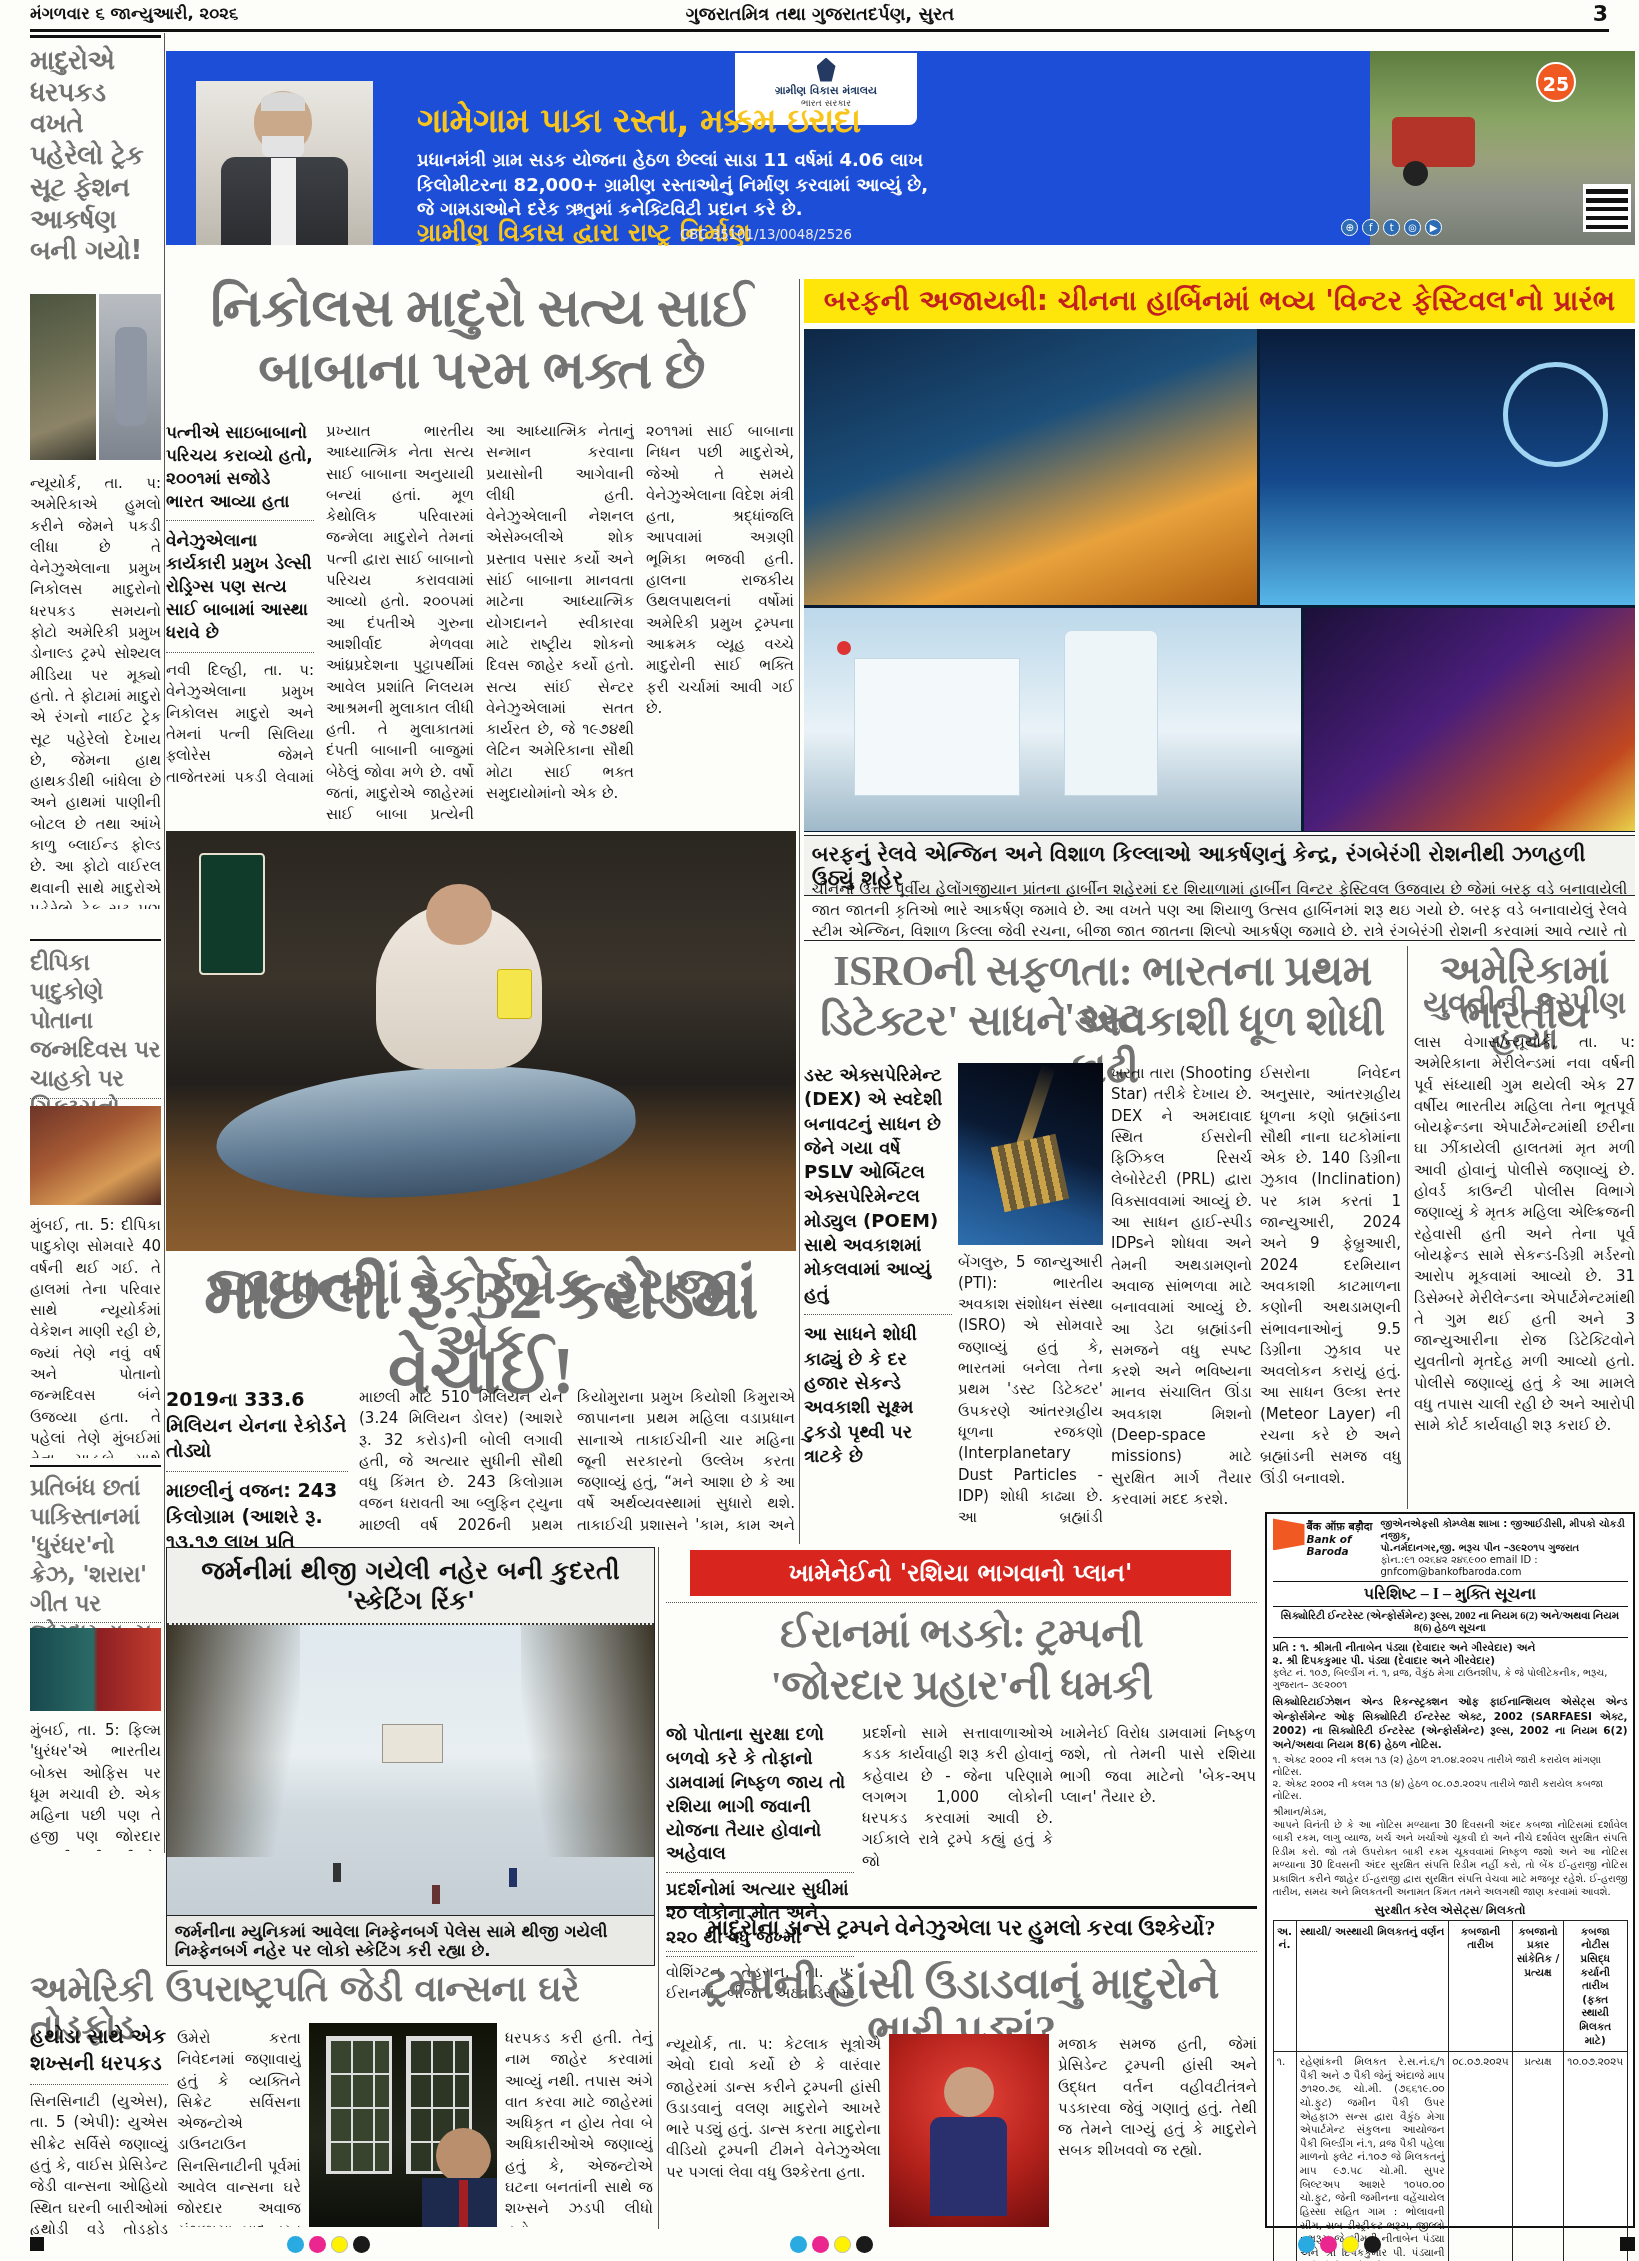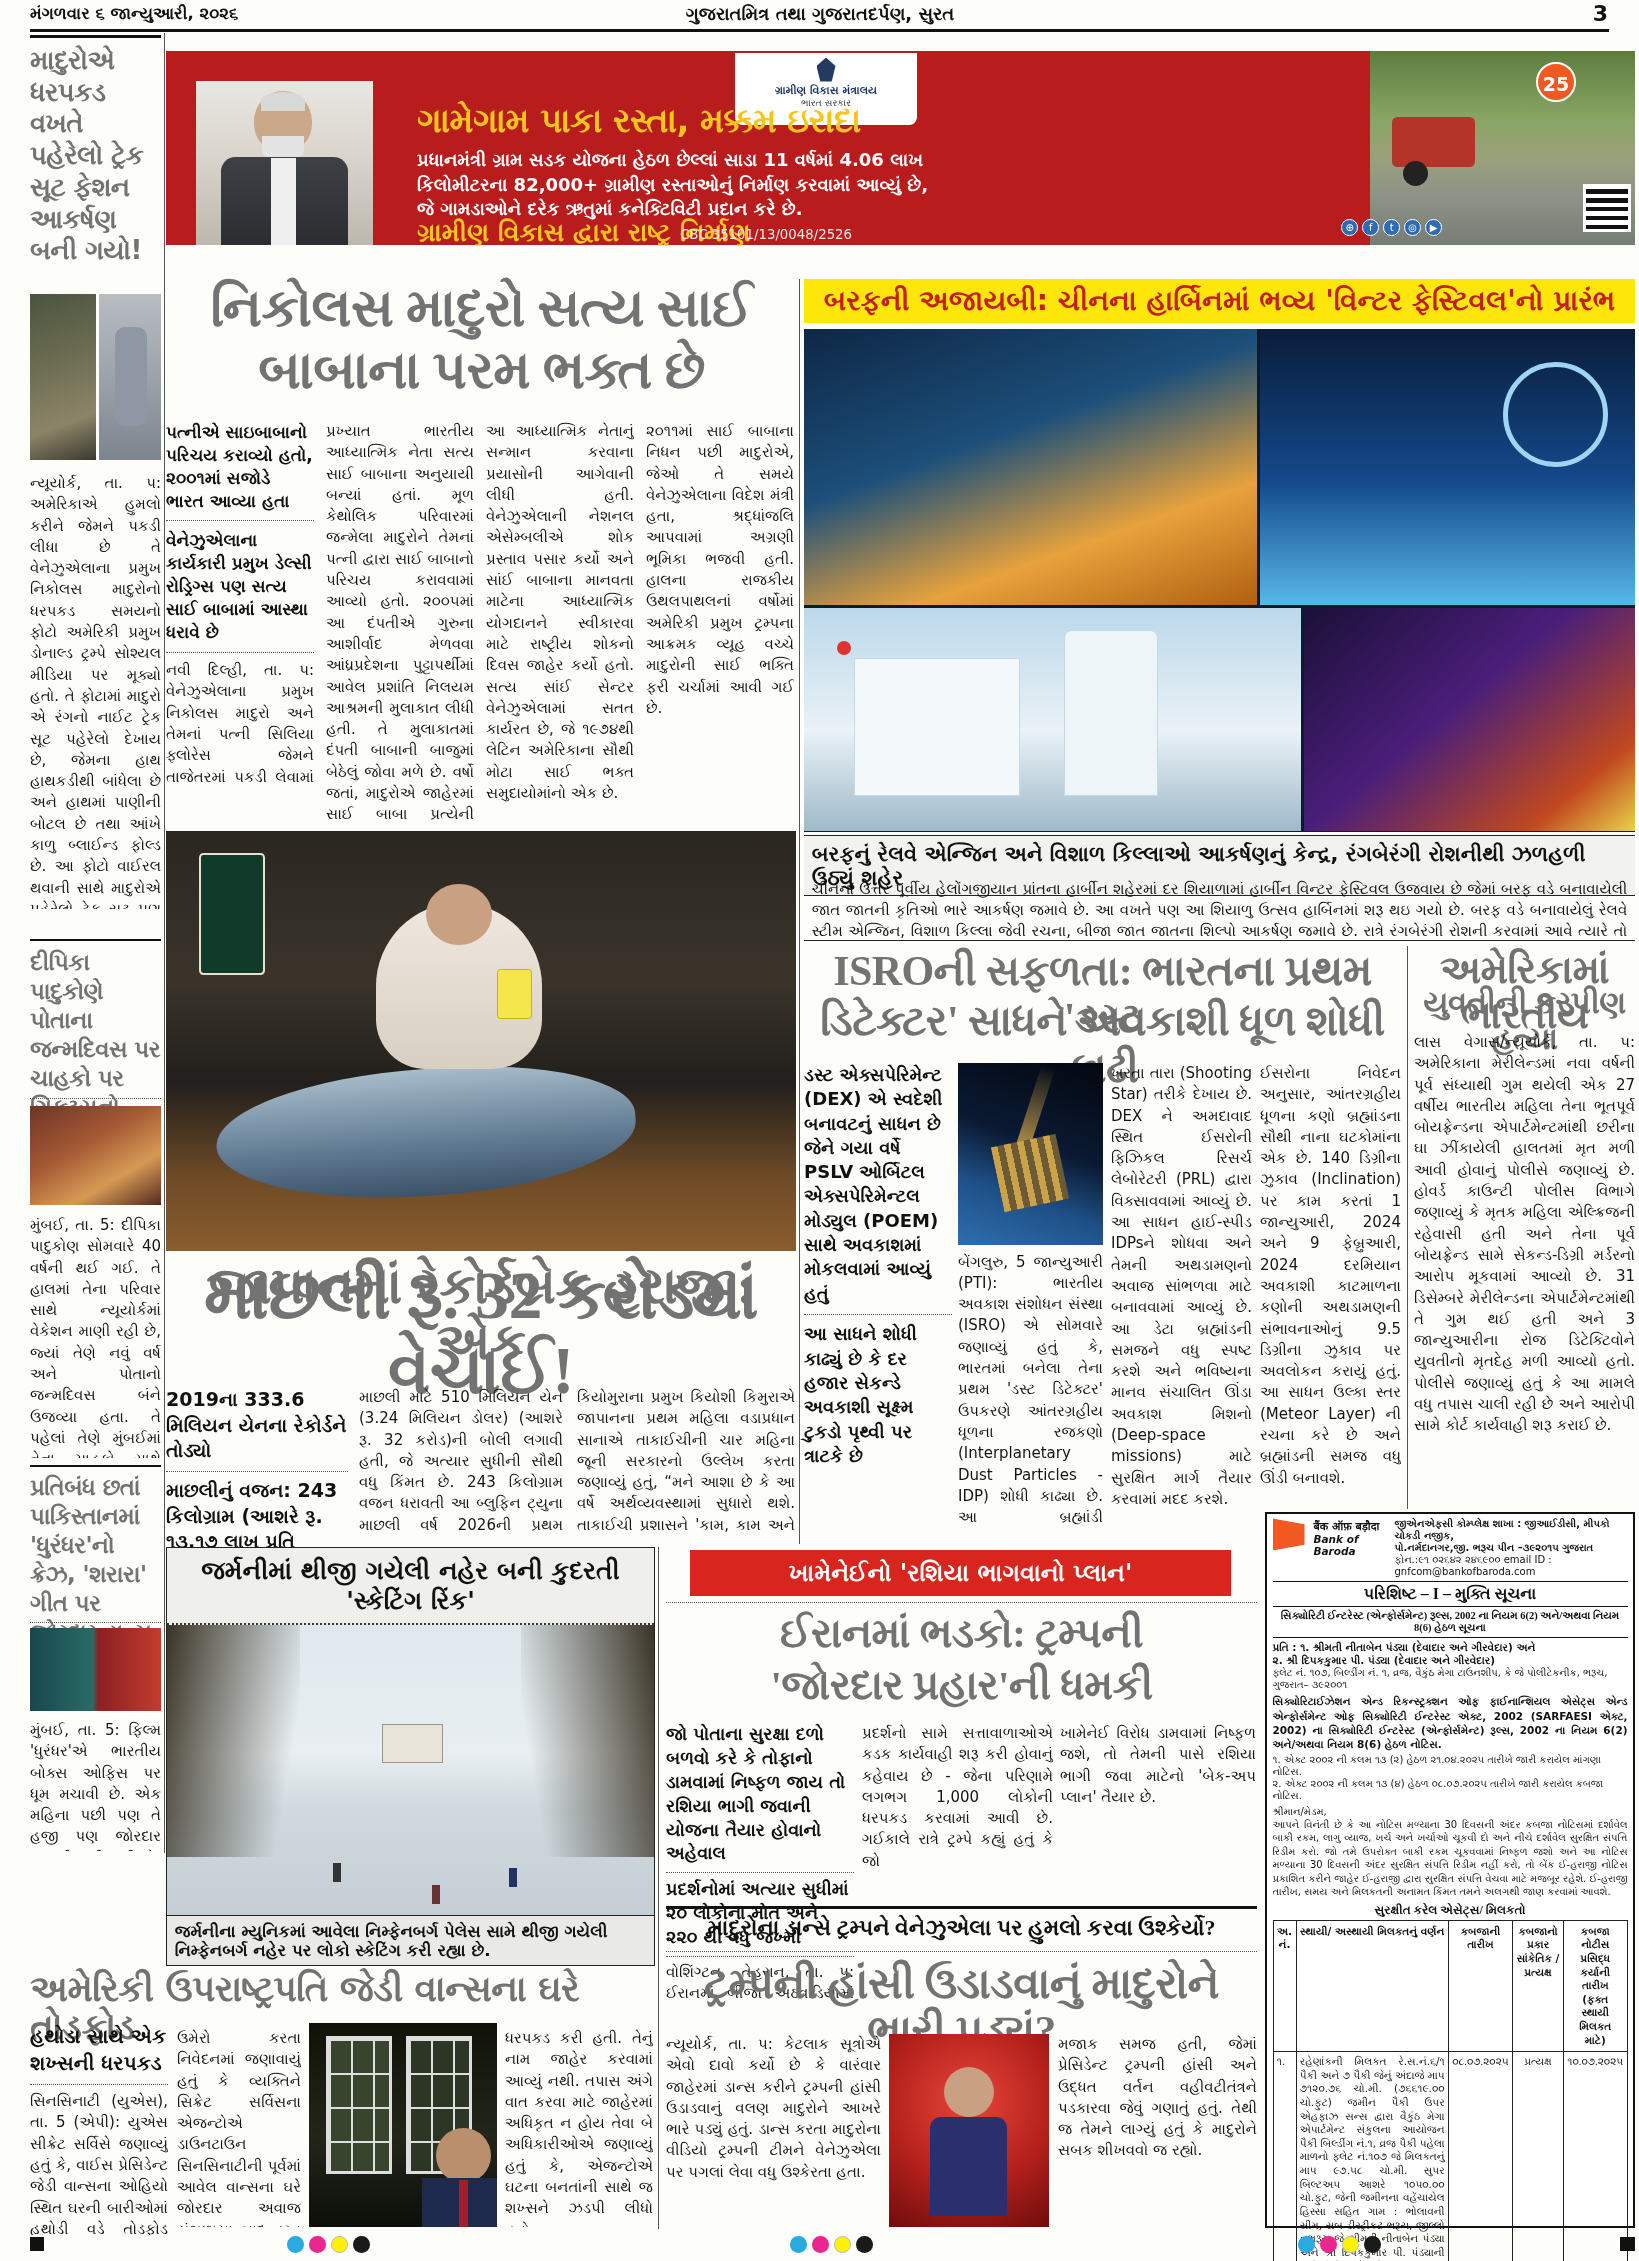--- a/index.html
+++ b/index.html
@@ -30,21 +30,21 @@
 </head>
 <body>
 
 <div class="page">
 
   <div class="abs" style="left:30px;top:4.4px;font-size:16.6px;font-weight:bold;">મંગળવાર ૬ જાન્યુઆરી, ૨૦૨૬</div>
   <div class="abs" style="left:0;top:3.3px;width:1640px;text-align:center;font-size:18px;font-weight:bold;">ગુજરાતમિત્ર તથા ગુજરાતદર્પણ, સુરત</div>
   <div class="abs" style="right:32px;top:1.1px;font-size:22px;font-weight:bold;">3</div>
   <div class="hrule" style="left:30px;top:29px;width:1579px;height:2.8px;"></div>
 
-  <div class="abs" style="left:166px;top:51px;width:1469px;height:194px;background:#b91c1c;">
+  <div class="abs" style="left:166px;top:51px;width:1469px;height:194px;background:#1d4ed8;">
     <div class="ph" style="left:1204px;top:0;width:265px;height:194px;background:linear-gradient(180deg,#5d7d3f 0%,#89a564 35%,#9aa17b 55%,#8e9289 75%,#777d74 100%);">
       <div class="abs" style="left:22px;top:66px;width:83px;height:50px;background:#b5342a;border-radius:5.5px;"></div>
       <div class="abs" style="left:33px;top:110px;width:25.4px;height:25.4px;border-radius:50%;background:#222;"></div>
     </div>
     <div class="abs" style="left:569px;top:2.2px;width:182px;height:72px;background:#fff;border-radius:0 0 7.7px 7.7px;text-align:center;padding-top:4.4px;">
       <div style="width:19px;height:24px;background:#243a63;margin:0 auto 2.2px;clip-path:polygon(50% 0,100% 35%,80% 100%,20% 100%,0 35%);"></div>
       <div style="font-size:11px;font-weight:bold;color:#18335e;">ગ્રામીણ વિકાસ મંત્રાલય</div>
       <div style="font-size:9.4px;color:#333;">ભારત સરકાર</div>
     </div>
     <div class="abs" style="left:1370px;top:11px;width:40px;height:40px;border-radius:50%;background:#f05a22;color:#fff;font-weight:bold;font-size:19px;text-align:center;line-height:40px;border:2.2px solid #fff;">25</div>
@@ -213,21 +213,21 @@
       background-image:linear-gradient(#dedede 1.7px,transparent 1.7px),linear-gradient(90deg,#dedede 1.7px,transparent 1.7px);background-size:22px 34px;"></div>
     <div class="abs" style="left:97px;top:13.3px;width:66px;height:138px;background:#2d3625;border:3.3px solid #dedede;
       background-image:linear-gradient(#dedede 1.7px,transparent 1.7px),linear-gradient(90deg,#dedede 1.7px,transparent 1.7px);background-size:22px 34px;"></div>
     <div class="abs" style="left:127px;top:105px;width:55px;height:55px;border-radius:50%;background:#b98f6d;"></div>
     <div class="abs" style="left:113px;top:155px;width:83px;height:50px;background:#1d2a4d;"></div>
     <div class="abs" style="left:150px;top:157px;width:8.8px;height:48px;background:#a31f23;"></div>
   </div>
   <div class="abs bodytxt" style="left:505px;top:2028px;width:148px;height:199px;overflow:hidden;">ધરપકડ કરી હતી. તેનું નામ જાહેર કરવામાં આવ્યું નથી. તપાસ અંગે વાત કરવા માટે જાહેરમાં અધિકૃત ન હોય તેવા બે અધિકારીઓએ જણાવ્યું હતું કે, એજન્ટોએ ઘટના બનતાંની સાથે જ શખ્સને ઝડપી લીધો હતો.</div>
 
   <div class="abs" style="left:1265px;top:1512px;width:370px;height:716px;border:2.2px solid #111;background:#fff;padding:4.4px 5.5px;">
-    <div style="display:flex;gap:9px;border-bottom:1.7px solid #111;padding-bottom:3.3px;">
+    <div style="display:flex;gap:2px;border-bottom:1.7px solid #111;padding-bottom:3.3px;">
       <div style="width:32px;height:32px;background:#f05a22;clip-path:polygon(0 0,100% 18%,100% 82%,0 100%);"></div>
       <div style="width:72px;">
         <div style="font-size:11px;font-weight:bold;">बैंक ऑफ़ बड़ौदा</div>
         <div style="font-size:10.5px;font-weight:bold;font-style:italic;">Bank of Baroda</div>
       </div>
       <div style="flex:1;">
         <div style="font-size:10px;font-weight:bold;">જીએનએફસી કોમ્પ્લેક્ષ શાખા : જીઆઈડીસી, મીપકો ચોકડી નજીક,</div>
         <div style="font-size:10px;font-weight:bold;">પો.નર્મદાનગર,જી. ભરૂચ પીન –૩૯૨૦૧૫ ગુજરાત</div>
         <div style="font-size:10px;">ફોન.:૯૧ ૦૨૬૪૨ ૨૪૬૯૦૦ email ID : gnfcom@bankofbaroda.com</div>
       </div>

